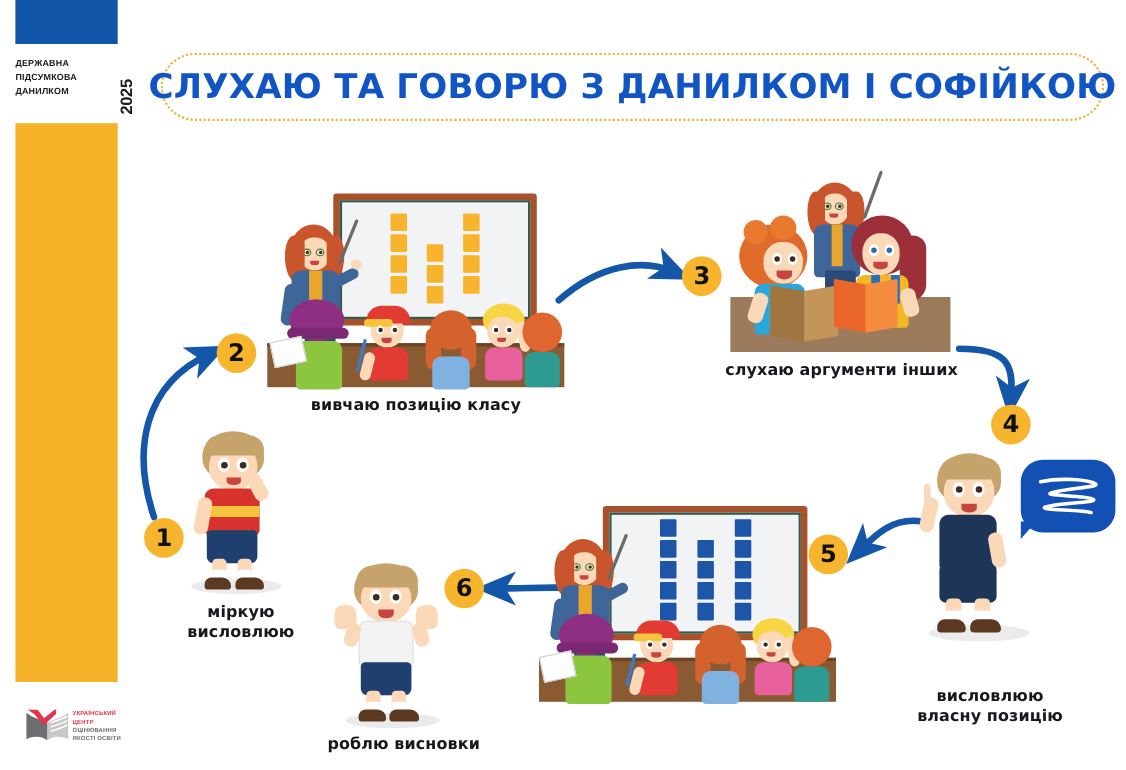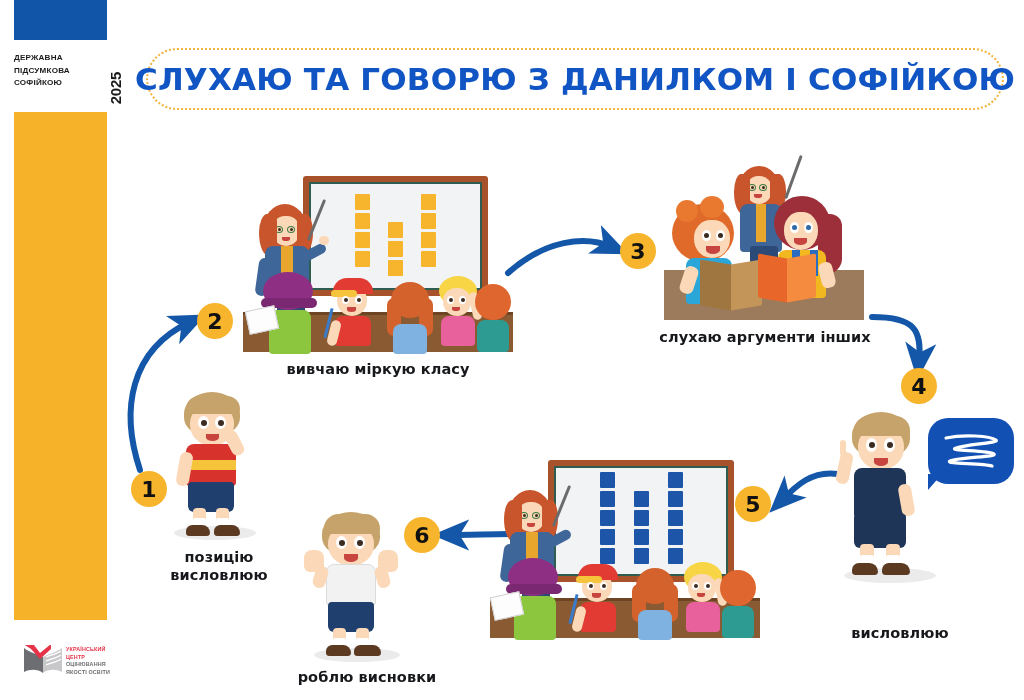--- a/index.html
+++ b/index.html
@@ -140,21 +140,21 @@
 <body>
 
 <div id="stage">
 
   <div class="sb-blue"></div>
   <div class="sb-orange"></div>
   <div class="sb-textwrap">
     <div class="sb-lines">
       <div>ДЕРЖАВНА</div>
       <div>ПІДСУМКОВА</div>
-      <div>СОФІЙКОЮ</div>
+      <div>ДАНИЛКОМ</div>
     </div>
     <div class="sb-year">2025</div>
   </div>
 
   <div class="title-box">
     <span class="title-text">СЛУХАЮ ТА ГОВОРЮ З ДАНИЛКОМ І СОФІЙКОЮ</span>
   </div>
 
   <svg class="arrows" viewBox="0 0 1024 700">
     <defs>
@@ -245,21 +245,21 @@
       <div class="mouth" style="left:19px;top:31px;width:8px;height:4px;"></div>
       <div class="torso" style="left:8px;top:40px;width:34px;height:30px;background:#e8619d;"></div>
       <div class="arm" style="left:38px;top:16px;width:9px;height:28px;transform:rotate(-12deg);"></div>
     </div>
     <div class="rc" style="left:228px;top:112px;width:46px;height:68px;">
       <div class="sh" style="left:4px;top:0;width:36px;height:36px;background:#e0662f;"></div>
       <div class="torso" style="left:6px;top:36px;width:32px;height:32px;background:#2e9b92;"></div>
     </div>
   </div>
   <div class="caption" style="left:248px;top:360px;width:260px;">
-    <div>вивчаю міркую класу</div>
+    <div>вивчаю позицію класу</div>
   </div>
 
   <div class="scene" style="left:658px;top:166px;width:215px;height:160px;">
 
     <div class="rc" style="left:68px;top:0;width:76px;height:112px;">
       <div class="hair" style="left:12px;top:0;width:42px;height:48px;background:#c8552b;"></div>
       <div class="face" style="left:20px;top:10px;width:26px;height:28px;"></div>
       <div class="sh" style="left:22px;top:18px;width:8px;height:7px;border:1.3px solid #3c7a43;background:transparent;"></div>
       <div class="sh" style="left:33px;top:18px;width:8px;height:7px;border:1.3px solid #3c7a43;background:transparent;"></div>
       <div class="pupil" style="left:25px;top:20px;width:3px;height:3px;"></div>
@@ -416,21 +416,21 @@
     <div class="arm" style="left:16px;top:60px;width:13px;height:34px;transform:rotate(10deg);"></div>
     <div class="shorts" style="left:26px;top:90px;width:46px;height:30px;"></div>
     <div class="leg" style="left:31px;top:116px;width:13px;height:18px;"></div>
     <div class="leg" style="left:54px;top:116px;width:13px;height:18px;"></div>
     <div class="sock" style="left:31px;top:126px;width:13px;height:9px;"></div>
     <div class="sock" style="left:54px;top:126px;width:13px;height:9px;"></div>
     <div class="shoe" style="left:24px;top:133px;width:24px;height:11px;"></div>
     <div class="shoe" style="left:52px;top:133px;width:26px;height:11px;"></div>
   </div>
   <div class="caption" style="left:140px;top:548px;width:158px;">
-    <div>позицію</div>
+    <div>міркую</div>
     <div>висловлюю</div>
   </div>
 
   <div class="scene" style="left:834px;top:412px;width:120px;height:172px;">
     <div class="ground" style="left:10px;top:156px;width:92px;height:15px;"></div>
     <div class="hair" style="left:18px;top:0;width:58px;height:46px;background:#c6a36a;"></div>
     <div class="face" style="left:24px;top:14px;width:46px;height:44px;"></div>
     <div class="rc" style="left:20px;top:4px;width:56px;height:20px;background:#c6a36a;border-radius:28px 28px 10px 10px;"></div>
     <div class="eye" style="left:32px;top:26px;width:11px;height:14px;"></div>
     <div class="eye" style="left:50px;top:26px;width:11px;height:14px;"></div>
@@ -450,20 +450,21 @@
     <div class="shoe" style="left:48px;top:151px;width:28px;height:12px;"></div>
   </div>
 
   <div class="bubble" style="left:928px;top:418px;width:86px;height:66px;"></div>
   <div class="bubble-tail" style="left:928px;top:474px;"></div>
   <svg class="squiggle" style="left:938px;top:430px;width:66px;height:42px;" viewBox="0 0 66 42">
     <path d="M8,8 C26,4 52,6 58,10 C62,13 30,14 18,18 C8,21 50,20 56,24 C60,27 22,27 12,31 C6,34 44,33 54,36" fill="none" stroke="#ffffff" stroke-width="3.2" stroke-linecap="round"></path>
   </svg>
   <div class="caption" style="left:820px;top:624px;width:160px;">
     <div>висловлюю</div>
+    <div>власну позицію</div>
   </div>
 
   <div class="scene" style="left:302px;top:512px;width:112px;height:150px;">
     <div class="ground" style="left:12px;top:136px;width:86px;height:14px;"></div>
     <div class="hair" style="left:20px;top:0;width:58px;height:44px;background:#c6a36a;"></div>
     <div class="face" style="left:26px;top:12px;width:46px;height:42px;"></div>
     <div class="rc" style="left:22px;top:2px;width:56px;height:20px;background:#c6a36a;border-radius:28px 28px 10px 10px;"></div>
     <div class="eye" style="left:34px;top:24px;width:11px;height:13px;"></div>
     <div class="eye" style="left:52px;top:24px;width:11px;height:13px;"></div>
     <div class="pupil" style="left:37px;top:28px;width:6px;height:6px;"></div>

